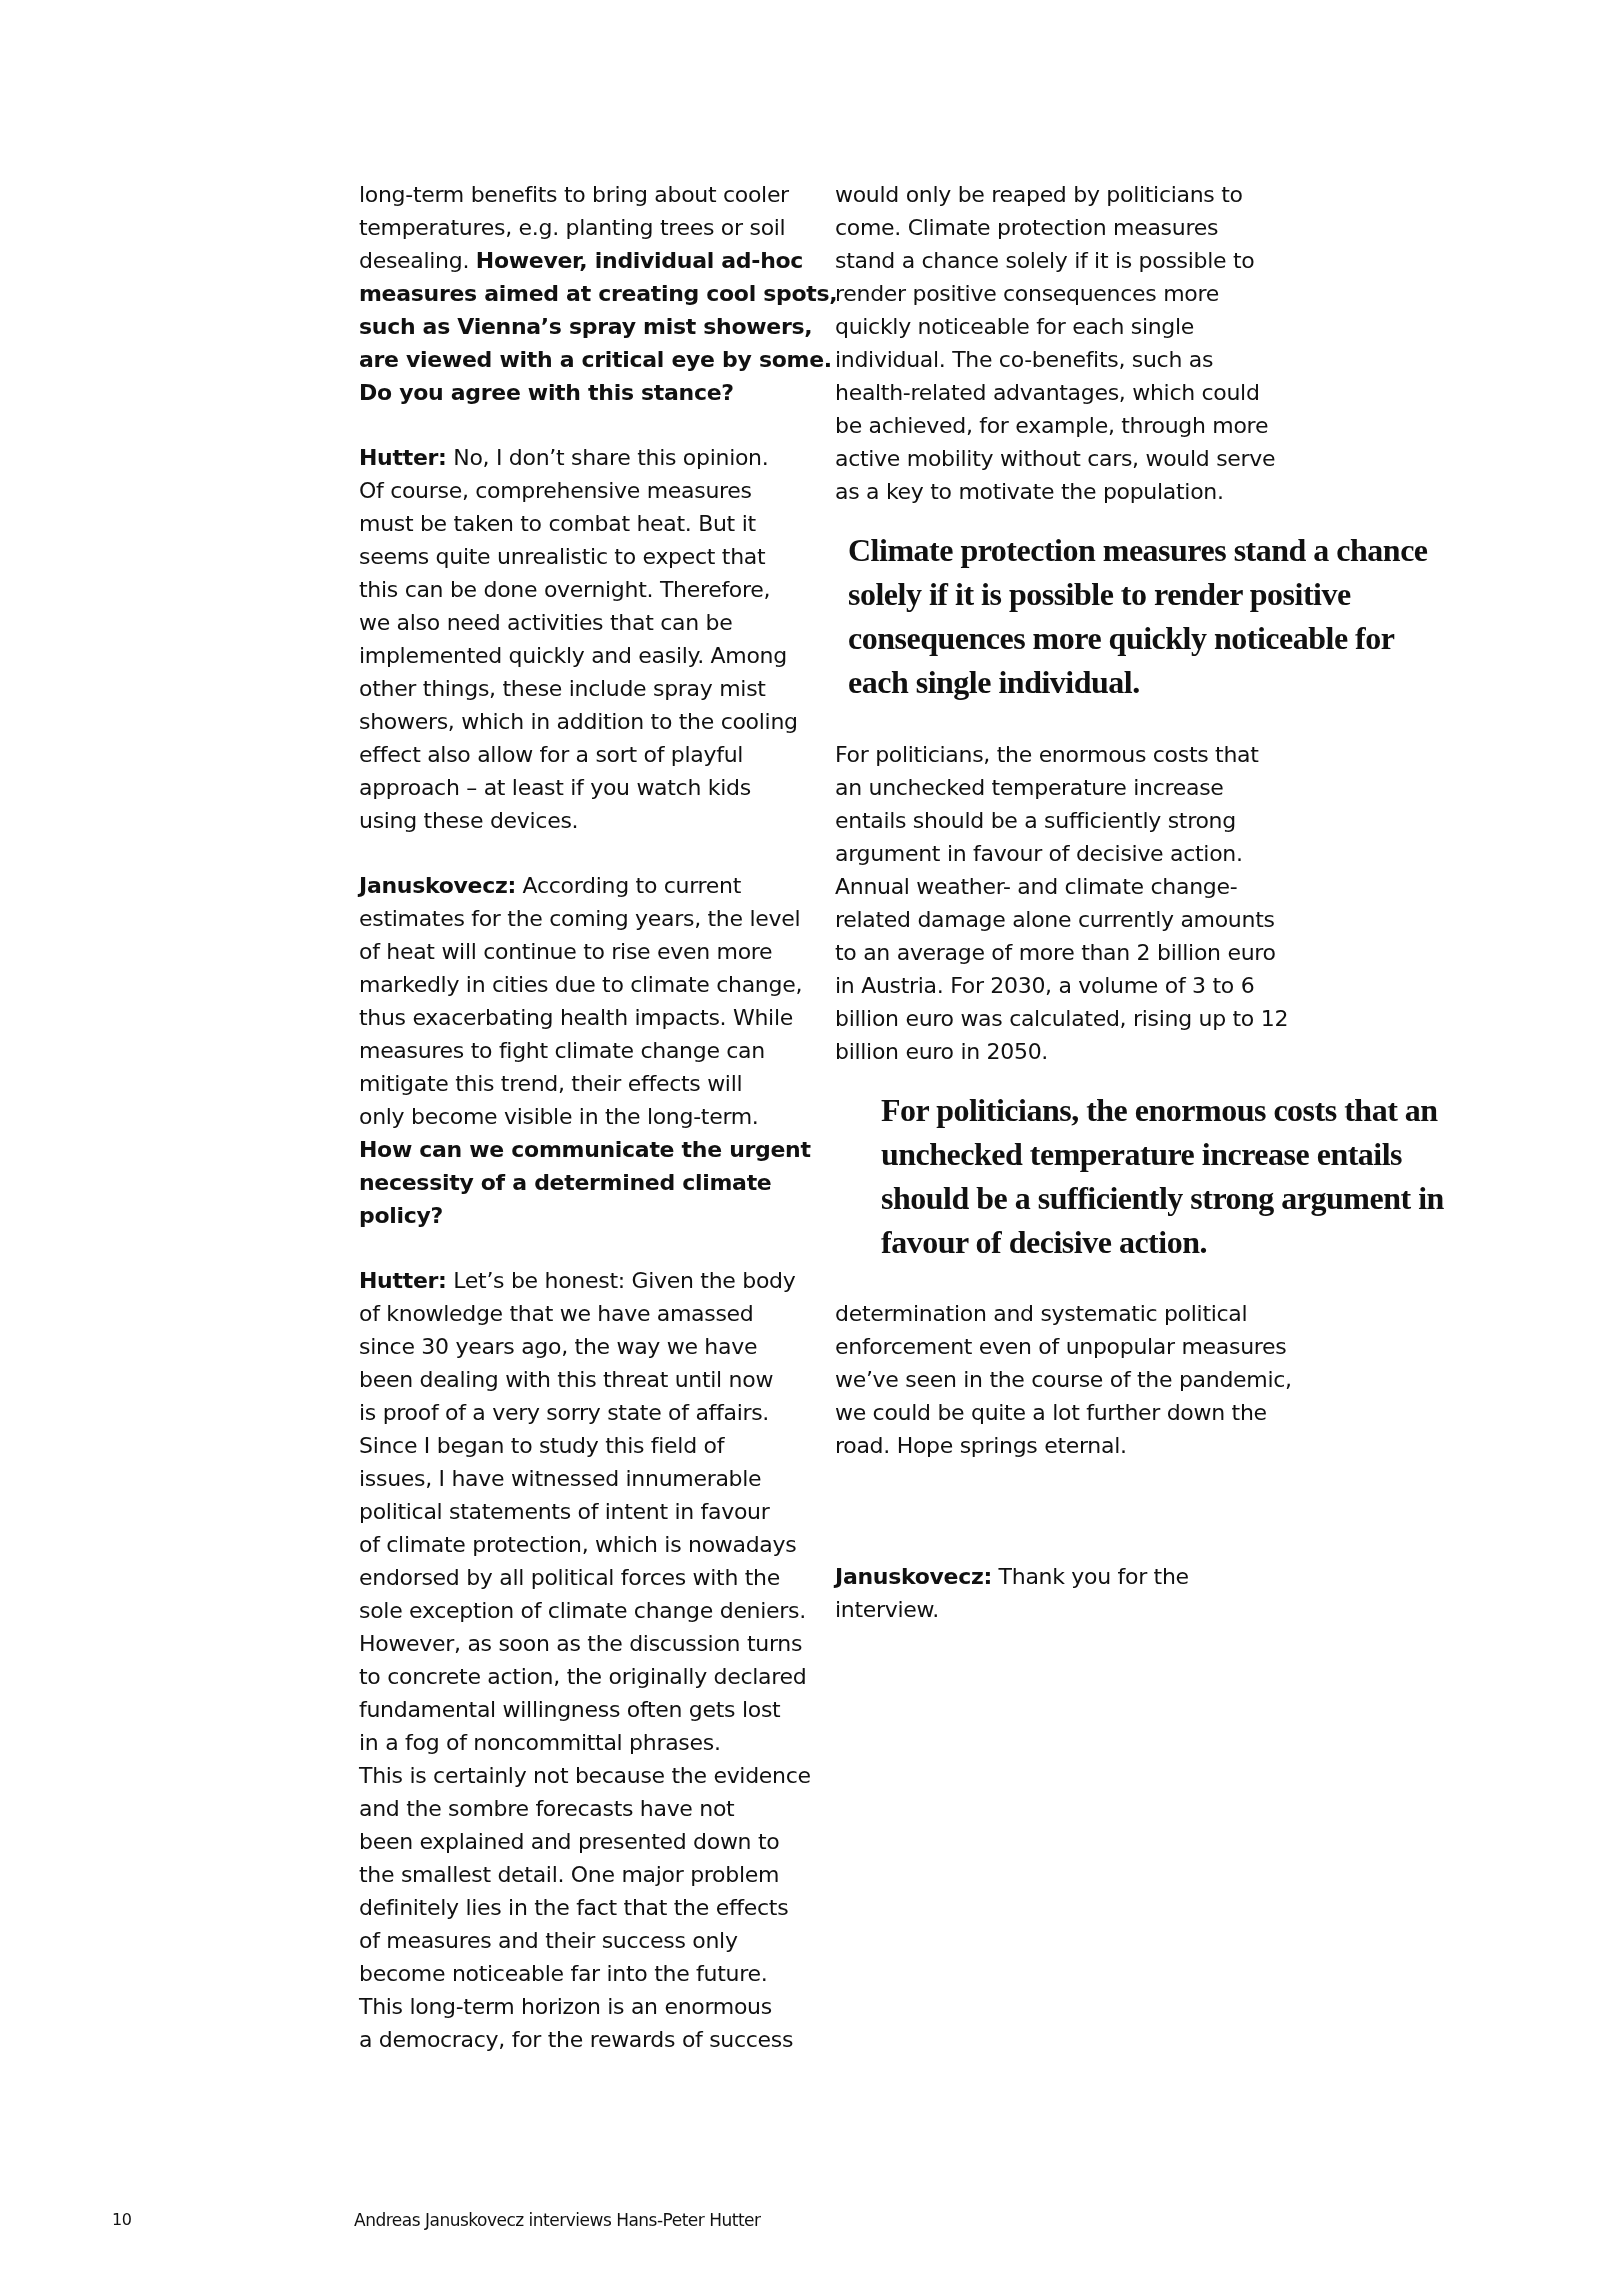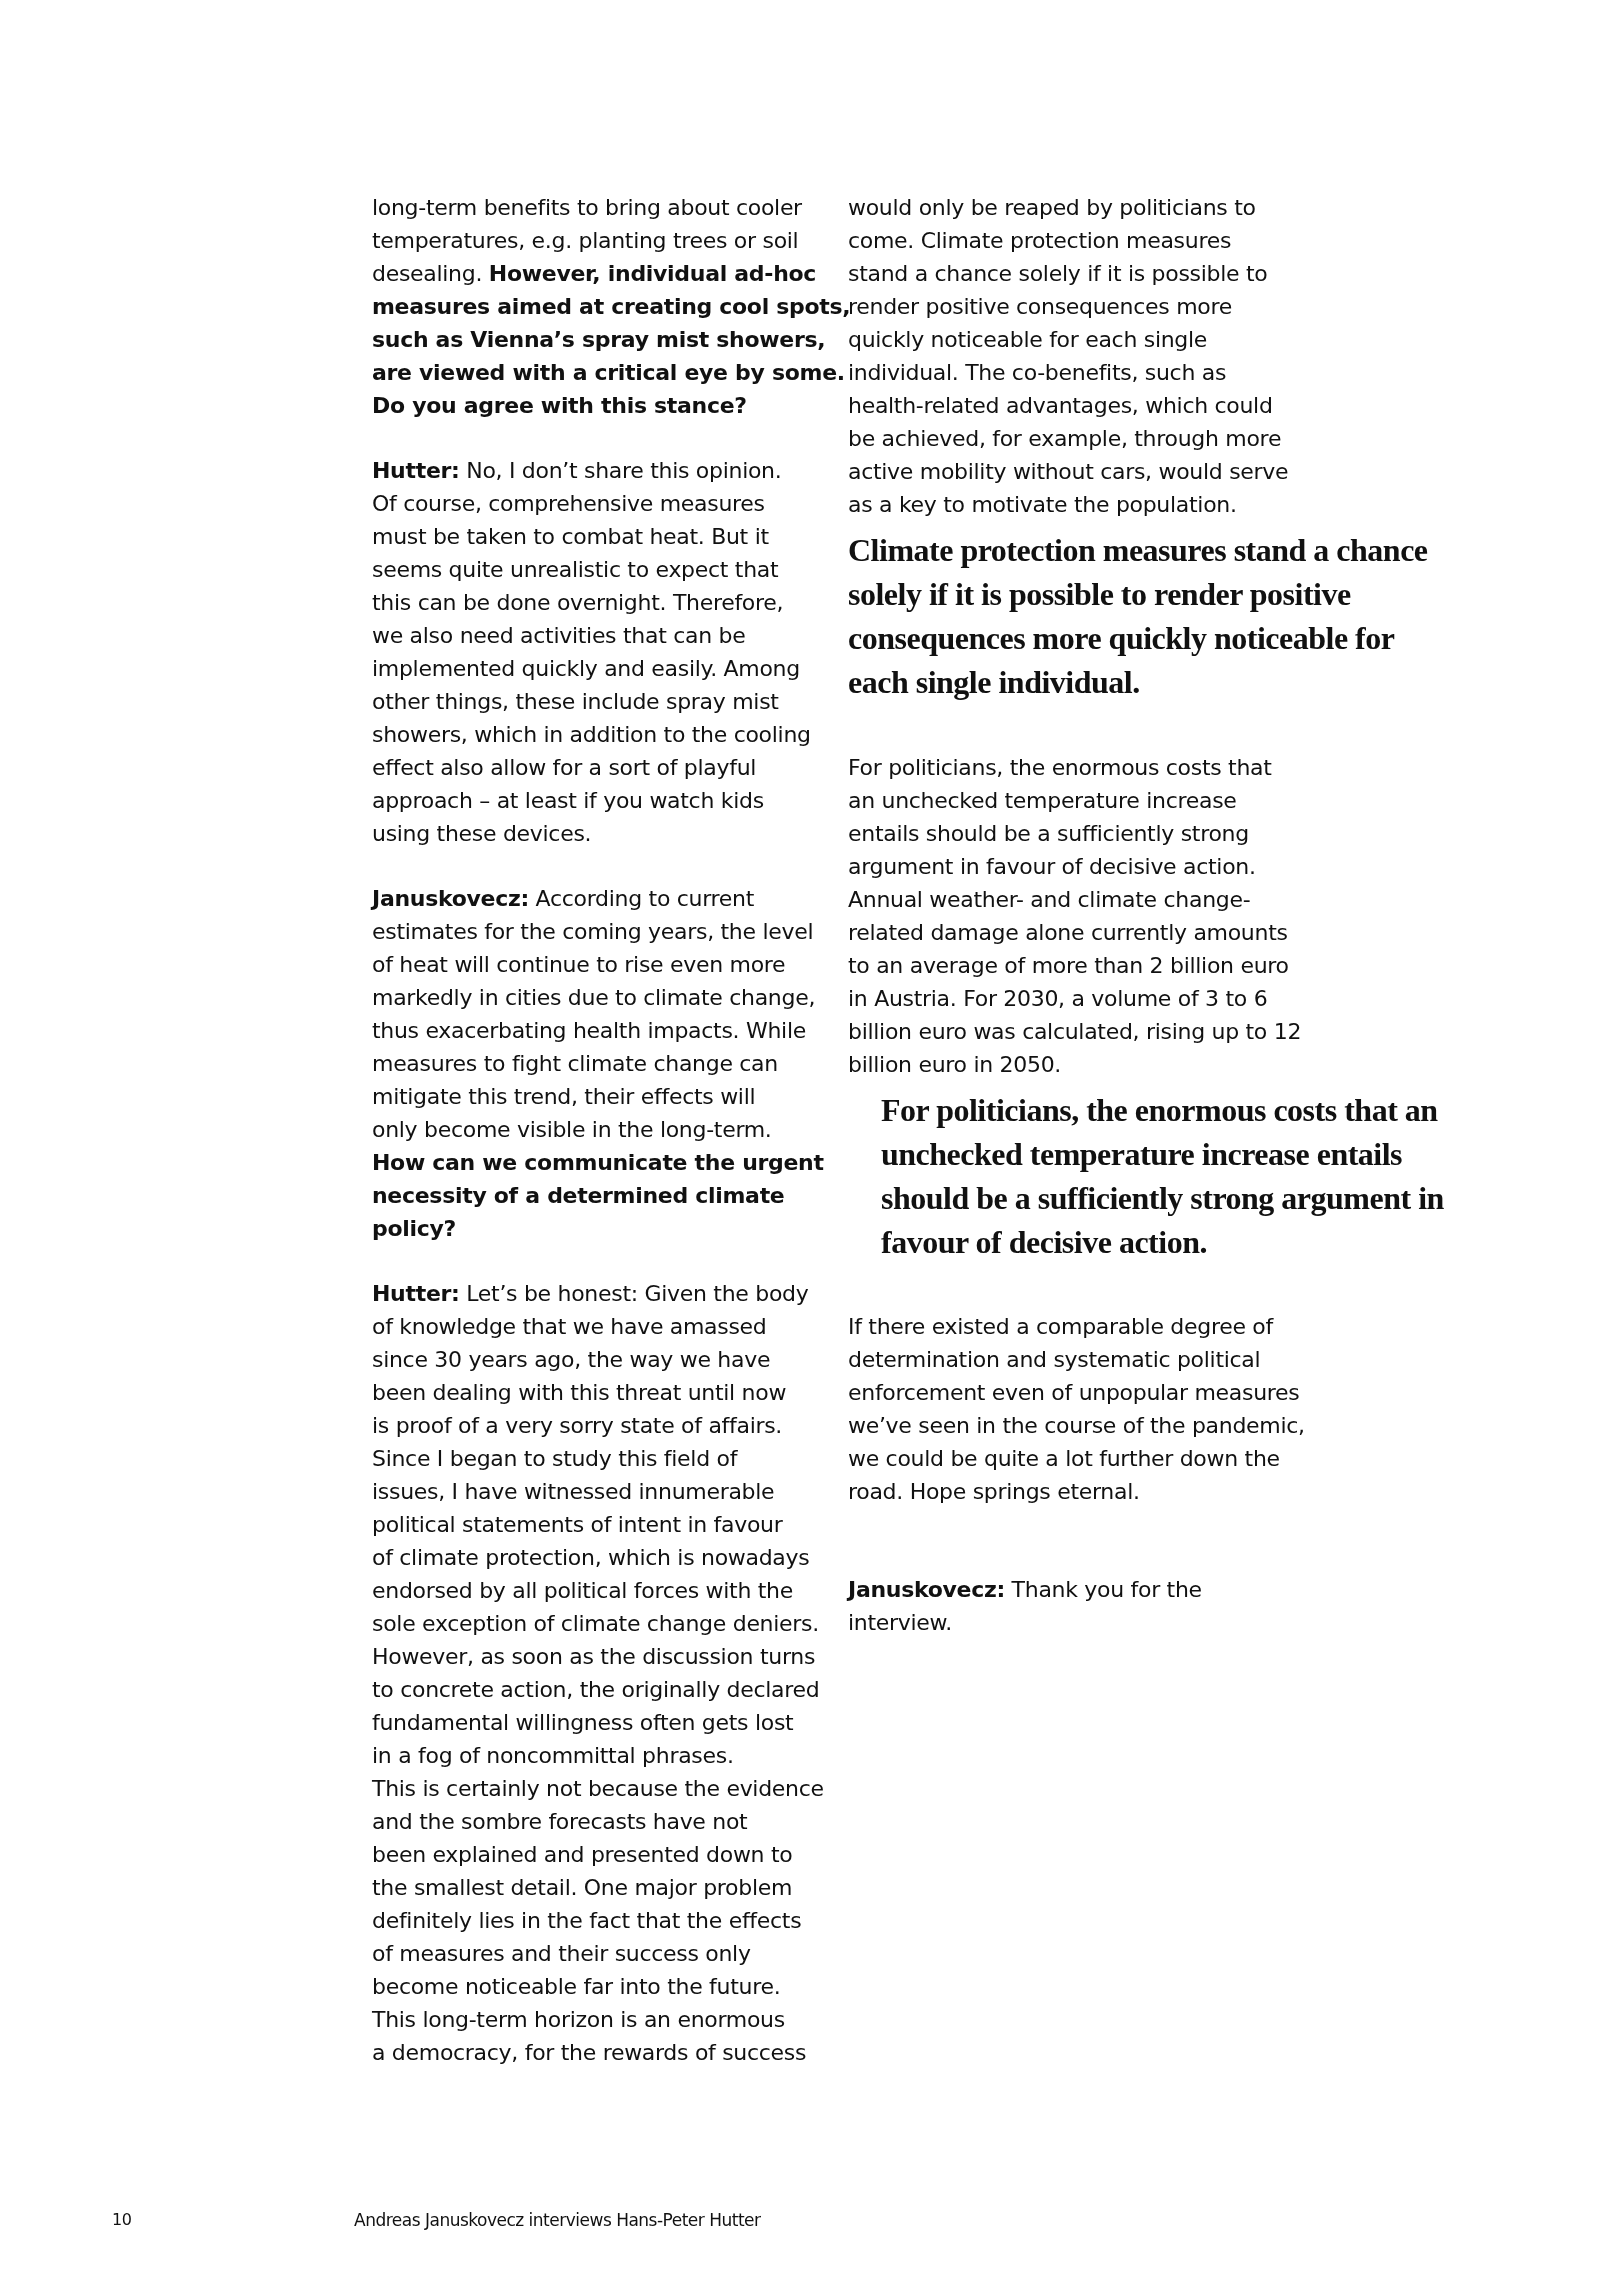--- a/index.html
+++ b/index.html
@@ -1,21 +1,21 @@
 <!DOCTYPE html>
 <html style="font-size:13px"><head>
 <meta charset="utf-8">
 <style>
   html, body { margin: 0; padding: 0; background: #ffffff; }
   body { width: 1623px; height: 2295px; position: relative; overflow: hidden;
          font-family: "DejaVu Sans", sans-serif; color: #111111; }
   .col { position: absolute; top: 0; }
   .col-left { left: 356px; width: 463px; }
   .col-right { left: 832px; width: 714px; }
-  .para { position: absolute; left: 0; margin: 16px; }
+  .para { position: absolute; left: 0; margin: 3px; }
   .line { display: block; white-space: nowrap; font-size: 22px; line-height: 33px;
           letter-spacing: -0.3px; }
   .b { font-weight: bold; }
   .pull { position: absolute; left: 16px; margin: 0; font-family: Liberation Serif, serif; }
   .pull .pline { display: block; white-space: nowrap; font-size: 32px; line-height: 44px;
                  font-weight: bold; letter-spacing: -0.5px; }
   .footer-num { position: absolute; left: 112px; top: 2210px; font-size: 16px; letter-spacing: -0.4px; }
   .footer-title { position: absolute; left: 354px; top: 2210px; font-size: 17px; letter-spacing: -0.5px; }
 </style>
 </head>
@@ -126,21 +126,20 @@
   </p>
 
   <div class="pull" style="top:1088px;margin-left:33px;">
     <span class="pline">For politicians, the enormous costs that an</span>
     <span class="pline">unchecked temperature increase entails</span>
     <span class="pline">should be a sufficiently strong argument in</span>
     <span class="pline">favour of decisive action.</span>
   </div>
 
   <p class="para" style="top:1294px;">
-    <span class="line">If there existed a comparable degree of</span>
     <span class="line">determination and systematic political</span>
     <span class="line">enforcement even of unpopular measures</span>
     <span class="line">we’ve seen in the course of the pandemic,</span>
     <span class="line">we could be quite a lot further down the</span>
     <span class="line">road. Hope springs eternal.</span>
   </p>
 
   <p class="para" style="top:1557px;">
     <span class="line"><span class="b">Januskovecz:</span><span> Thank you for the</span></span>
     <span class="line">interview.</span>

